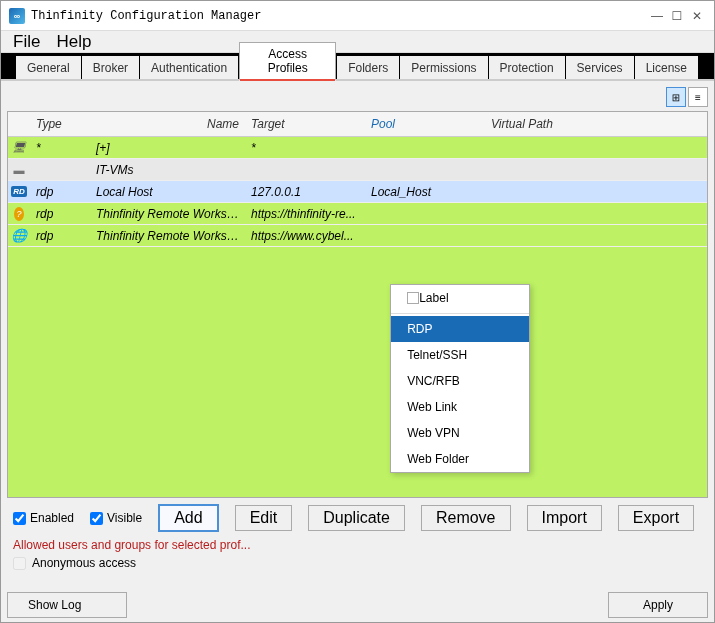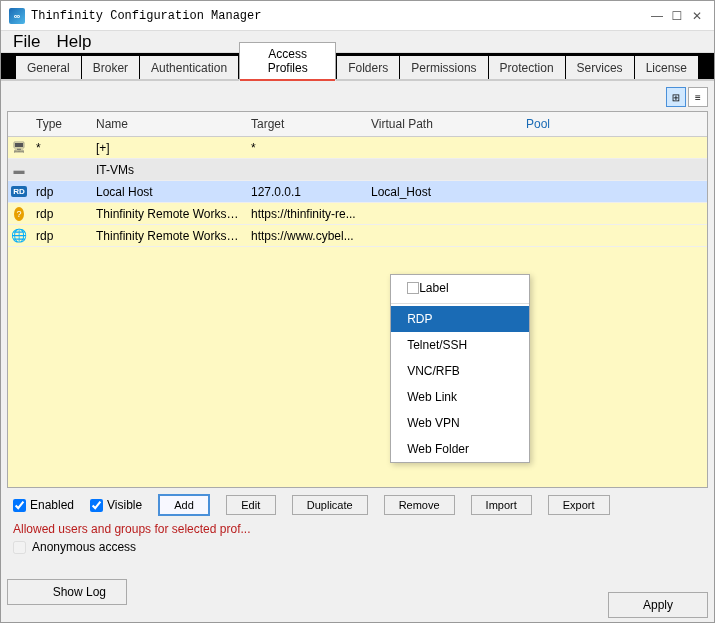--- a/index.html
+++ b/index.html
@@ -138,37 +138,38 @@
       display: flex;
       align-items: center;
       justify-content: center;
       font-size: 10px;
       margin-left: 2px;
     }
     .view-btn.active { background: #d0e8ff; border-color: #4a90d9; }
     .table-container {
       flex: 1;
       border: 1px solid #aaa;
-      background: #fef9c3;
+      background: #bef264;
       overflow: hidden;
+      font-style: italic;
     }
     .table-header {
       display: flex;
       background: #f5f5f5;
       border-bottom: 1px solid #ccc;
       padding: 2px 0;
     }
     .th {
       padding: 3px 6px;
       font-size: 12px;
       color: #333;
       font-weight: normal;
     }
     .th-type { width: 60px; }
-    .th-name { width: 155px; }
+    .th-name { width: 155px; text-align: right; }
     .th-target { width: 120px; }
     .th-vpath { width: 155px; }
     .th-pool { width: 120px; color: #1a6bb5; }
     .table-body { overflow: hidden; }
     .table-row {
       display: flex;
       align-items: center;
       border-bottom: 1px solid #eee;
       height: 22px;
       cursor: pointer;
@@ -216,57 +217,57 @@
       gap: 4px;
       font-size: 12px;
       cursor: pointer;
     }
     .checkbox-label input[type=checkbox] { margin: 0; }
     .btn {
       padding: 3px 14px;
       border: 1px solid #aaa;
       background: #f0f0f0;
       cursor: pointer;
-      font-size: 11px;
+      font-size: 16px;
       min-width: 50px;
       text-align: center;
     }
     .btn.add-btn {
       border: 2px solid #4a90d9;
       background: #f8f8ff;
       padding: 3px 14px;
     }
     .allowed-users {
       font-size: 12px;
       color: #b91c1c;
       margin-bottom: 4px;
     }
     .anon-row {
       display: flex;
       align-items: center;
       gap: 6px;
-      margin-bottom: 1px;
+      margin-bottom: 12px;
     }
     .footer-bar {
       display: flex;
       justify-content: space-between;
       align-items: center;
       padding: 4px 6px;
       flex-shrink: 0;
     }
     .footer-left { display: flex; gap: 6px; }
-    .footer-right { display: flex; gap: 19px; margin-top: 27px; }
+    .footer-right { display: flex; gap: 19px; }
     .btn-show-log {
       padding: 5px 20px;
       border: 1px solid #aaa;
       background: #f0f0f0;
       cursor: pointer;
       font-size: 12px;
       min-width: 120px;
-      text-align: right;
+      text-align: left;
     }
     .btn-apply {
       padding: 5px 30px;
       border: 1px solid #aaa;
       background: #f0f0f0;
       cursor: pointer;
       font-size: 12px;
       min-width: 100px;
       text-align: center;
     }
@@ -357,22 +358,22 @@
         <span>≡</span>
       </button>
     </div>
 
     <div class="table-container">
       <div class="table-header">
         <div class="th td-icon"></div>
         <div class="th th-type">Type</div>
         <div class="th th-name">Name</div>
         <div class="th th-target">Target</div>
+        <div class="th th-pool">Pool</div>
         <div class="th th-vpath">Virtual Path</div>
-        <div class="th th-pool">Pool</div>
       </div>
       <div class="table-body">
 
         <div class="table-row">
           <div class="td td-icon">
             <span class="row-icon icon-monitor">🖥</span>
           </div>
           <div class="td td-type">*</div>
           <div class="td td-name">[+]</div>
           <div class="td td-target">*</div>

